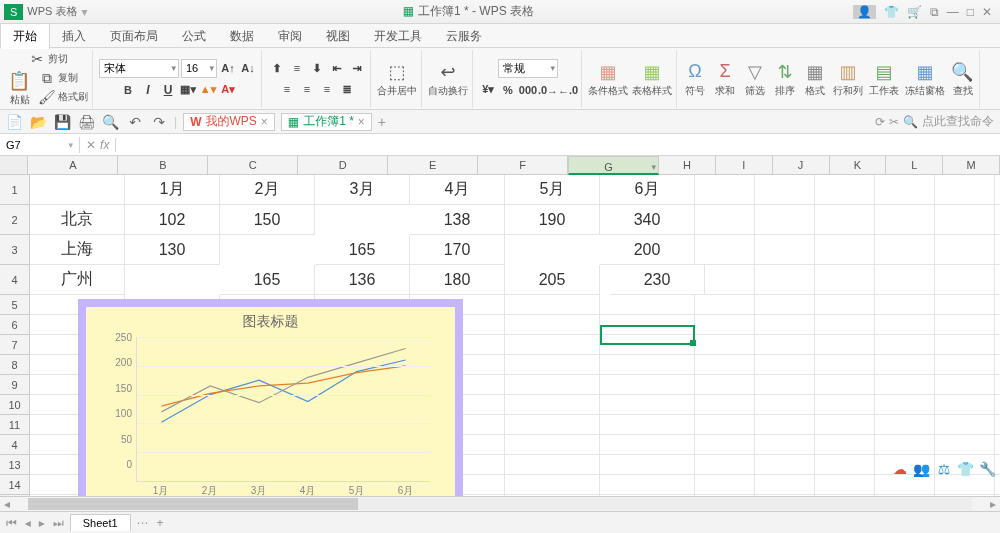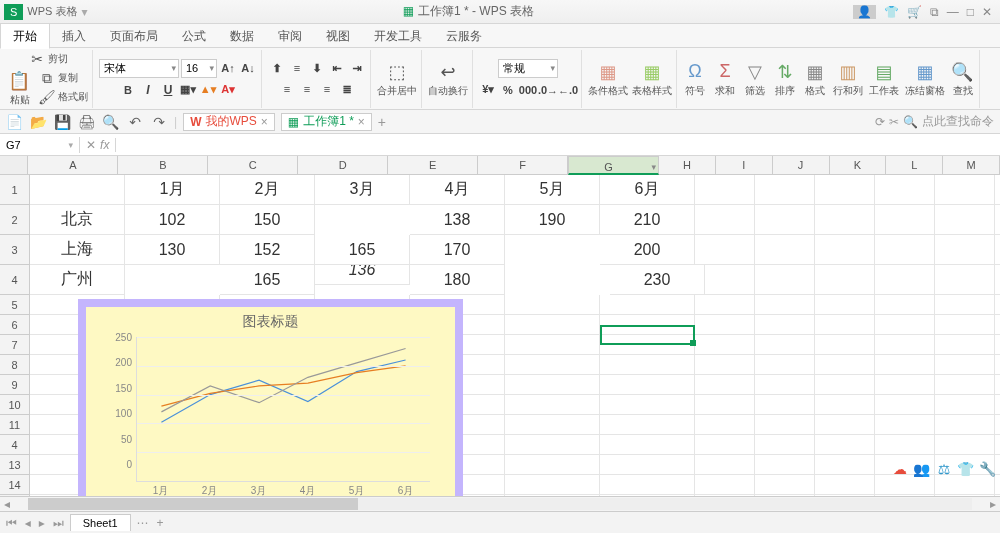--- a/index.html
+++ b/index.html
@@ -448,43 +448,43 @@
         <div class="cell" style="left: 190px; top: 120px; width: 95px; height: 20px;"></div>
         <div class="cell" style="left: 95px; top: 120px; width: 95px; height: 20px;"></div>
         <div class="cell" style="left: 0px; top: 120px; width: 95px; height: 20px;"></div>
         <div class="cell" style="left: 965px; top: 90px; width: 60px; height: 30px;"></div>
         <div class="cell" style="left: 905px; top: 90px; width: 60px; height: 30px;"></div>
         <div class="cell" style="left: 845px; top: 90px; width: 60px; height: 30px;"></div>
         <div class="cell" style="left: 785px; top: 90px; width: 60px; height: 30px;"></div>
         <div class="cell" style="left: 725px; top: 90px; width: 60px; height: 30px;"></div>
         <div class="cell" style="left: 665px; top: 90px; width: 60px; height: 30px;"></div>
         <div class="cell dhead" style="left: 580px; top: 90px; width: 95px; height: 30px;">230</div>
+        <div class="cell dhead" style="left: 475px; top: 90px; width: 95px; height: 30px;">205</div>
         <div class="cell dhead" style="left: 380px; top: 90px; width: 95px; height: 30px;">180</div>
-        <div class="cell dhead" style="left: 285px; top: 80px; width: 95px; height: 30px; font-style: italic;">136</div>
+        <div class="cell dhead" style="left: 285px; top: 90px; width: 95px; height: 30px;">136</div>
         <div class="cell dhead" style="left: 190px; top: 90px; width: 95px; height: 30px;">165</div>
         <div class="cell dhead" style="left: 0px; top: 90px; width: 95px; height: 30px;">广州</div>
         <div class="cell" style="left: 965px; top: 60px; width: 60px; height: 30px;"></div>
         <div class="cell" style="left: 905px; top: 60px; width: 60px; height: 30px;"></div>
         <div class="cell" style="left: 845px; top: 60px; width: 60px; height: 30px;"></div>
         <div class="cell" style="left: 785px; top: 60px; width: 60px; height: 30px;"></div>
         <div class="cell" style="left: 725px; top: 60px; width: 60px; height: 30px;"></div>
         <div class="cell" style="left: 665px; top: 60px; width: 60px; height: 30px;"></div>
         <div class="cell dhead" style="left: 570px; top: 60px; width: 95px; height: 30px;">200</div>
         <div class="cell dhead" style="left: 380px; top: 60px; width: 95px; height: 30px;">170</div>
         <div class="cell dhead" style="left: 285px; top: 60px; width: 95px; height: 30px;">165</div>
-        <div class="cell dhead" style="left: 190px; top: 60px; width: 95px; height: 30px;">152</div>
         <div class="cell dhead" style="left: 95px; top: 60px; width: 95px; height: 30px;">130</div>
         <div class="cell dhead" style="left: 0px; top: 60px; width: 95px; height: 30px;">上海</div>
         <div class="cell" style="left: 965px; top: 30px; width: 60px; height: 30px;"></div>
         <div class="cell" style="left: 905px; top: 30px; width: 60px; height: 30px;"></div>
         <div class="cell" style="left: 845px; top: 30px; width: 60px; height: 30px;"></div>
         <div class="cell" style="left: 785px; top: 30px; width: 60px; height: 30px;"></div>
         <div class="cell" style="left: 725px; top: 30px; width: 60px; height: 30px;"></div>
         <div class="cell" style="left: 665px; top: 30px; width: 60px; height: 30px;"></div>
-        <div class="cell dhead" style="left: 570px; top: 30px; width: 95px; height: 30px;">210</div>
+        <div class="cell dhead" style="left: 570px; top: 30px; width: 95px; height: 30px;">340</div>
         <div class="cell dhead" style="left: 475px; top: 30px; width: 95px; height: 30px;">190</div>
         <div class="cell dhead" style="left: 380px; top: 30px; width: 95px; height: 30px;">138</div>
         <div class="cell dhead" style="left: 190px; top: 30px; width: 95px; height: 30px;">150</div>
         <div class="cell dhead" style="left: 95px; top: 30px; width: 95px; height: 30px;">102</div>
         <div class="cell dhead" style="left: 0px; top: 30px; width: 95px; height: 30px;">北京</div>
         <div class="cell" style="left: 965px; top: 0px; width: 60px; height: 30px;"></div>
         <div class="cell" style="left: 905px; top: 0px; width: 60px; height: 30px;"></div>
         <div class="cell" style="left: 845px; top: 0px; width: 60px; height: 30px;"></div>
         <div class="cell" style="left: 785px; top: 0px; width: 60px; height: 30px;"></div>
         <div class="cell" style="left: 725px; top: 0px; width: 60px; height: 30px;"></div>

